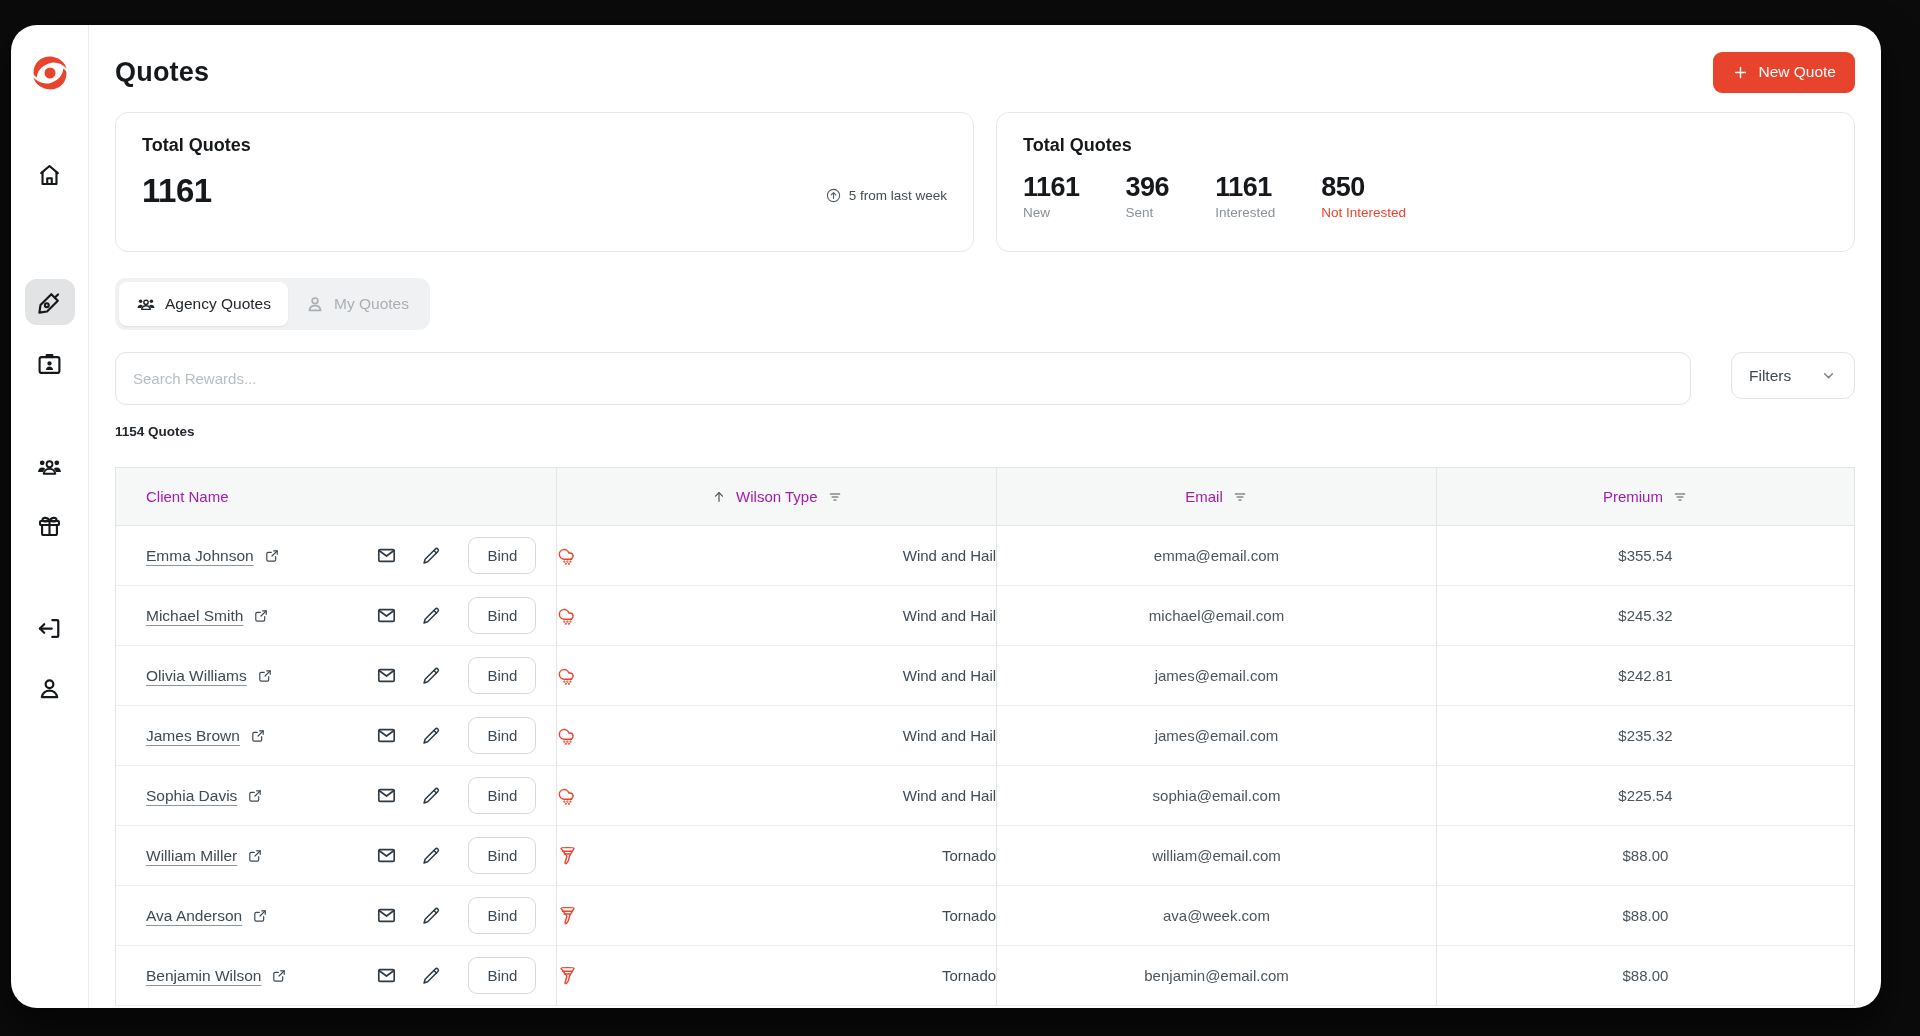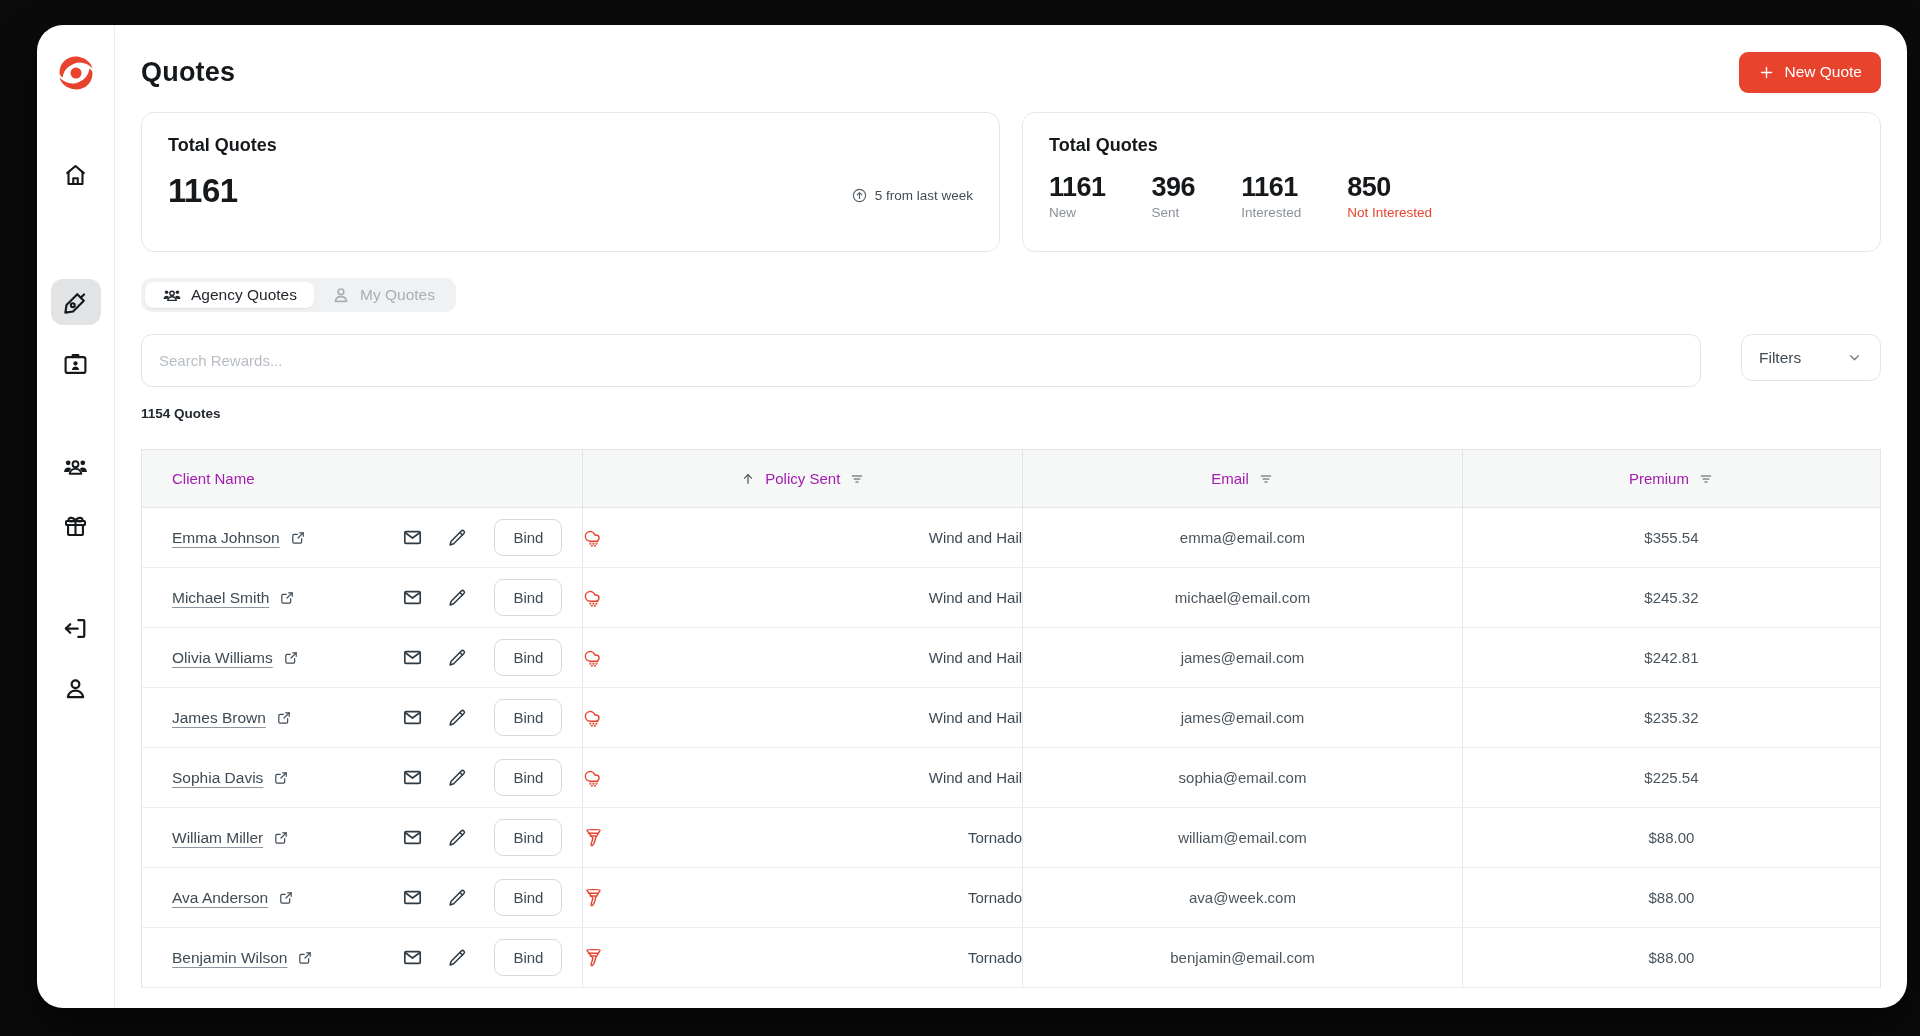--- a/index.html
+++ b/index.html
@@ -1,19 +1,19 @@
 <!DOCTYPE html>
 <html><head>
 <meta charset="utf-8">
 <style>
   * { margin:0; padding:0; box-sizing:border-box; }
   html,body { width:1920px; height:1036px; background:#0b0b0b; font-family:"Liberation Sans", sans-serif; overflow:hidden; }
 
   .window {
-    position:absolute; left:37px; top:25px; width:1870px; height:983px;
+    position:absolute; left:11px; top:25px; width:1870px; height:983px;
     background:#ffffff; border-radius:26px; overflow:hidden; display:flex;
     box-shadow:0 18px 40px rgba(0,0,0,.65);
   }
 
   
   .sidebar { width:78px; flex:0 0 78px; border-right:1px solid #ececec; display:flex; flex-direction:column; align-items:center; }
   .logo { margin-top:26px; width:44px; height:44px; }
   .nav-icon { width:27px; height:27px; color:#16191c; display:block; }
   .nav-item { display:flex; align-items:center; justify-content:center; cursor:pointer; }
   .nav-home   { margin-top:67px; }
@@ -39,31 +39,31 @@
   .card-left-body { display:flex; align-items:center; justify-content:space-between; margin-top:16px; }
   .big-number { font-size:33px; font-weight:700; color:#16191c; letter-spacing:-.5px; }
   .trend { display:flex; align-items:center; gap:7px; color:#454c52; font-size:13.5px; margin-top:8px; }
   .trend svg { width:17px; height:17px; color:#555e66; }
   .stats-row { display:flex; gap:46px; margin-top:16px; }
   .stat-value { font-size:27px; font-weight:700; color:#16191c; letter-spacing:-.5px; }
   .stat-label { font-size:13.5px; color:#8a9199; margin-top:2px; }
   .stat-label.red { color:#e8432d; }
 
   
-  .tabs { display:inline-flex; align-self:flex-start; background:#f0f1f2; border-radius:11px; padding:4px; margin-top:26px; height:34px;justify-content:flex-end; }
+  .tabs { display:inline-flex; align-self:flex-start; background:#f0f1f2; border-radius:11px; padding:4px; margin-top:26px; height:52px;justify-content:flex-end; }
   .tab { display:flex; align-items:center; gap:9px; padding:0 17px; border-radius:8px; font-size:15.5px; cursor:pointer; border:none; background:transparent; font-family:inherit; }
   .tab.active { background:#fff; color:#22282e; font-weight:500; box-shadow:0 1px 2px rgba(0,0,0,.07); }
   .tab.inactive { color:#a9afb5; }
   .tab svg { width:20px; height:20px; }
 
   
   .search-row { display:flex; margin-top:22px; }
   .search-input { flex:1 1 auto; height:53px; border:1px solid #e2e4e6; border-radius:11px; padding:0 17px; font-size:15px; color:#3e4a54; outline:none; font-family:inherit; }
   .search-input::placeholder { color:#b7bdc3; }
-  .filters-btn { margin-left:40px; width:140px; height:47px; border:1px solid #e2e4e6; background:#fff; border-radius:11px; display:flex; align-items:center; justify-content:space-between; padding:0 17px; font-size:15.5px; color:#3e4a54; cursor:pointer; font-family:inherit; }
+  .filters-btn { margin-left:40px; width:124px; height:47px; border:1px solid #e2e4e6; background:#fff; border-radius:11px; display:flex; align-items:center; justify-content:space-between; padding:0 17px; font-size:15.5px; color:#3e4a54; cursor:pointer; font-family:inherit; }
   .filters-btn svg { width:17px; height:17px; color:#7d858c; }
 
   .results-count { margin-top:19px; font-size:13.5px; font-weight:600; color:#22282e; }
 
   
   .quotes-table { margin-top:28px; border:1px solid #e3e5e7; border-bottom:none; }
   .t-row { display:grid; grid-template-columns:25.4% 25.3% 25.3% 1fr; }
   .t-head { background:#f6f7f7; height:58px; border-bottom:1px solid #e3e5e7; }
   .t-body-row { height:60px; border-bottom:1px solid #eceeef; background:#fff; }
   .cell { display:flex; align-items:center; border-right:1px solid #e3e5e7; font-size:15px; color:#3e4a54; }
@@ -250,21 +250,21 @@
     <div class="quotes-table">
       <div class="t-row t-head">
         <div class="cell h-cell h-client">
           <span>Client Name</span>
         </div>
         <div class="cell h-cell h-center">
           <svg viewBox="0 0 24 24" fill="none" stroke="currentColor" stroke-width="1.8" stroke-linecap="round" stroke-linejoin="round">
               <path d="M12 18.5v-13"></path>
               <path d="m6.8 10.7 5.2-5.2 5.2 5.2"></path>
             </svg>
-          <span>Policy Sent</span>
+          <span>Wilson Type</span>
           <svg viewBox="0 0 24 24" fill="none" stroke="currentColor" stroke-width="1.8" stroke-linecap="round">
               <path d="M5 7.5h14"></path>
               <path d="M7.6 12h8.8"></path>
               <path d="M10.4 16.5h3.2"></path>
             </svg>
         </div>
         <div class="cell h-cell h-center">
           <span>Email</span>
           <svg viewBox="0 0 24 24" fill="none" stroke="currentColor" stroke-width="1.8" stroke-linecap="round">
               <path d="M5 7.5h14"></path>

